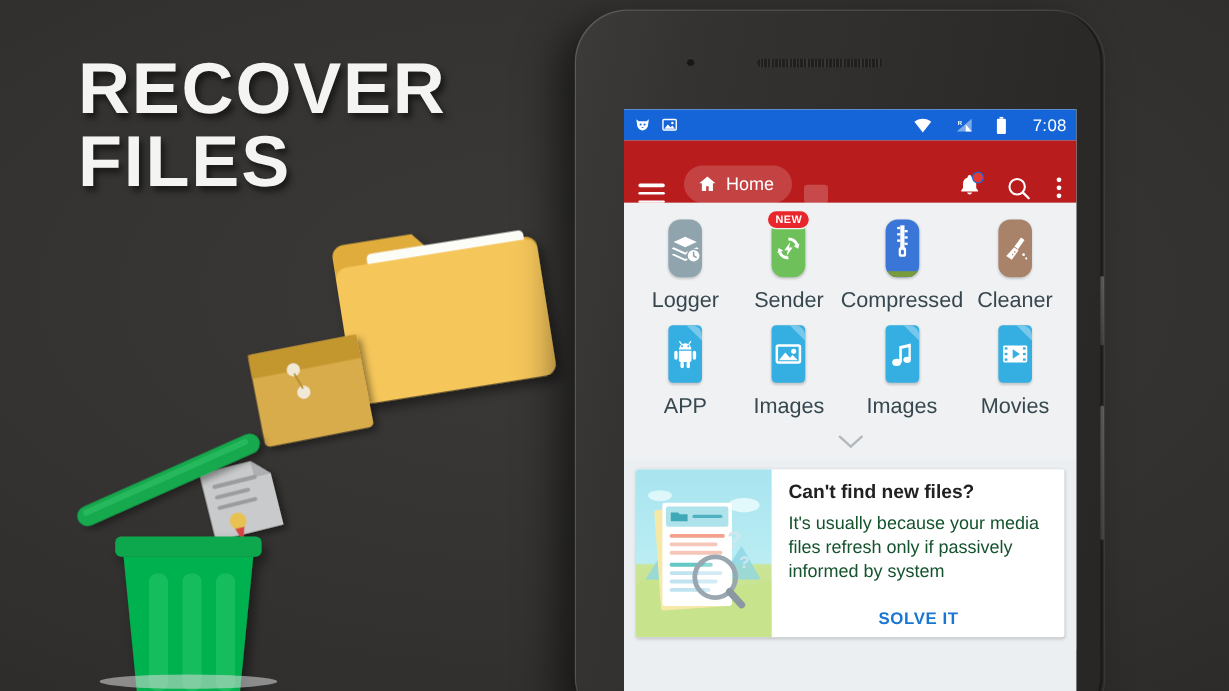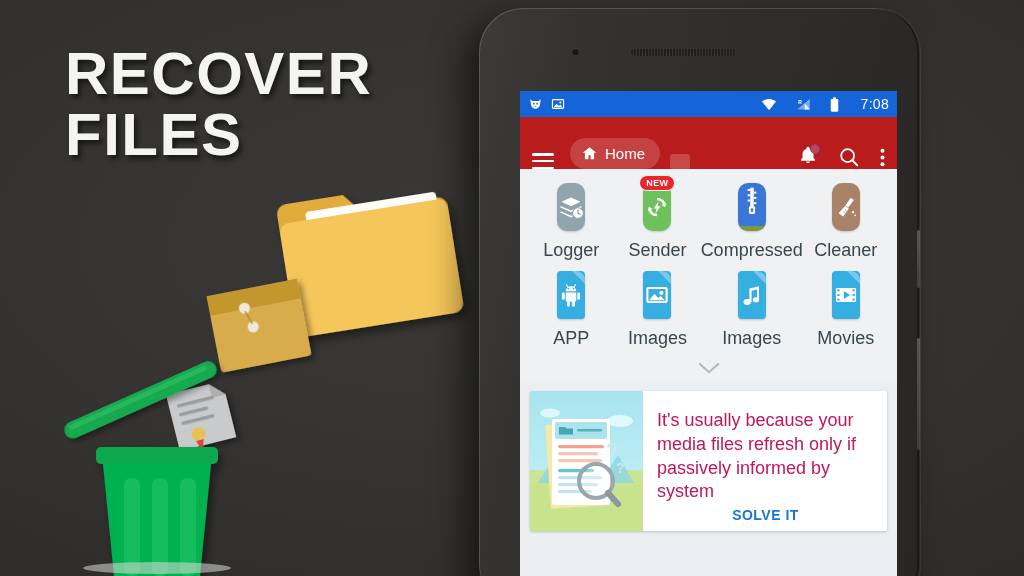--- a/index.html
+++ b/index.html
@@ -101,21 +101,21 @@
     justify-content:center;}
 
   
   .cardwrap{padding:8px 10px 10px;background:#eceff1;}
   .card{display:flex;background:#fff;border-radius:2px;overflow:hidden;
     box-shadow:0 1px 3px rgba(0,0,0,.20);height:140px;}
   .card-art{width:113px;flex:none;position:relative;overflow:hidden;
     background:linear-gradient(180deg,#a8e4ef 0%,#b9ecf3 52%,#b9ecf3 56%,#cbe596 57%,#c3e08c 100%);}
   .card-body{flex:1;padding:11px 13px 8px 14px;display:flex;flex-direction:column;}
   .card-title{font-size:16px;font-weight:bold;color:#212121;line-height:1.15;}
-  .card-desc{margin-top:7px;font-size:18px;color:#be185d;line-height:1.32;}
+  .card-desc{margin-top:7px;font-size:15px;color:#14532d;line-height:1.32;}
   .card-action{margin-top:auto;text-align:center;color:#1976d2;font-weight:bold;
     font-size:14px;letter-spacing:.5px;}
 </style>
 </head>
 <body>
 
 <div class="stage">
 
   <div class="headline">
     <span class="l1">RECOVER</span>
@@ -396,20 +396,21 @@
               <rect x="28" y="92" width="40" height="3.2" rx="1.6" fill="#bfe3ef"></rect>
               <rect x="28" y="99" width="34" height="3.2" rx="1.6" fill="#bfe3ef"></rect>
               <text x="76" y="66" font-size="20" font-weight="bold" fill="#cfe6ee" font-family="Liberation Sans, sans-serif">?</text>
               <text x="86" y="82" font-size="14" font-weight="bold" fill="#cfe6ee" font-family="Liberation Sans, sans-serif">?</text>
               <circle cx="66" cy="90" r="17" fill="none" stroke="#9aa7b0" stroke-width="4"></circle>
               <circle cx="66" cy="90" r="14" fill="#ffffff" opacity=".30"></circle>
               <path d="M78 102l10 11" stroke="#8b98a2" stroke-width="6" stroke-linecap="round"></path>
             </svg>
           </div>
           <div class="card-body">
+            <div class="card-title">Can't find new files?</div>
             <div class="card-desc">It's usually because your media files refresh only if passively informed by system</div>
             <div class="card-action">SOLVE IT</div>
           </div>
         </div>
       </div>
 
     </div>
   </div>
 </div>
 

